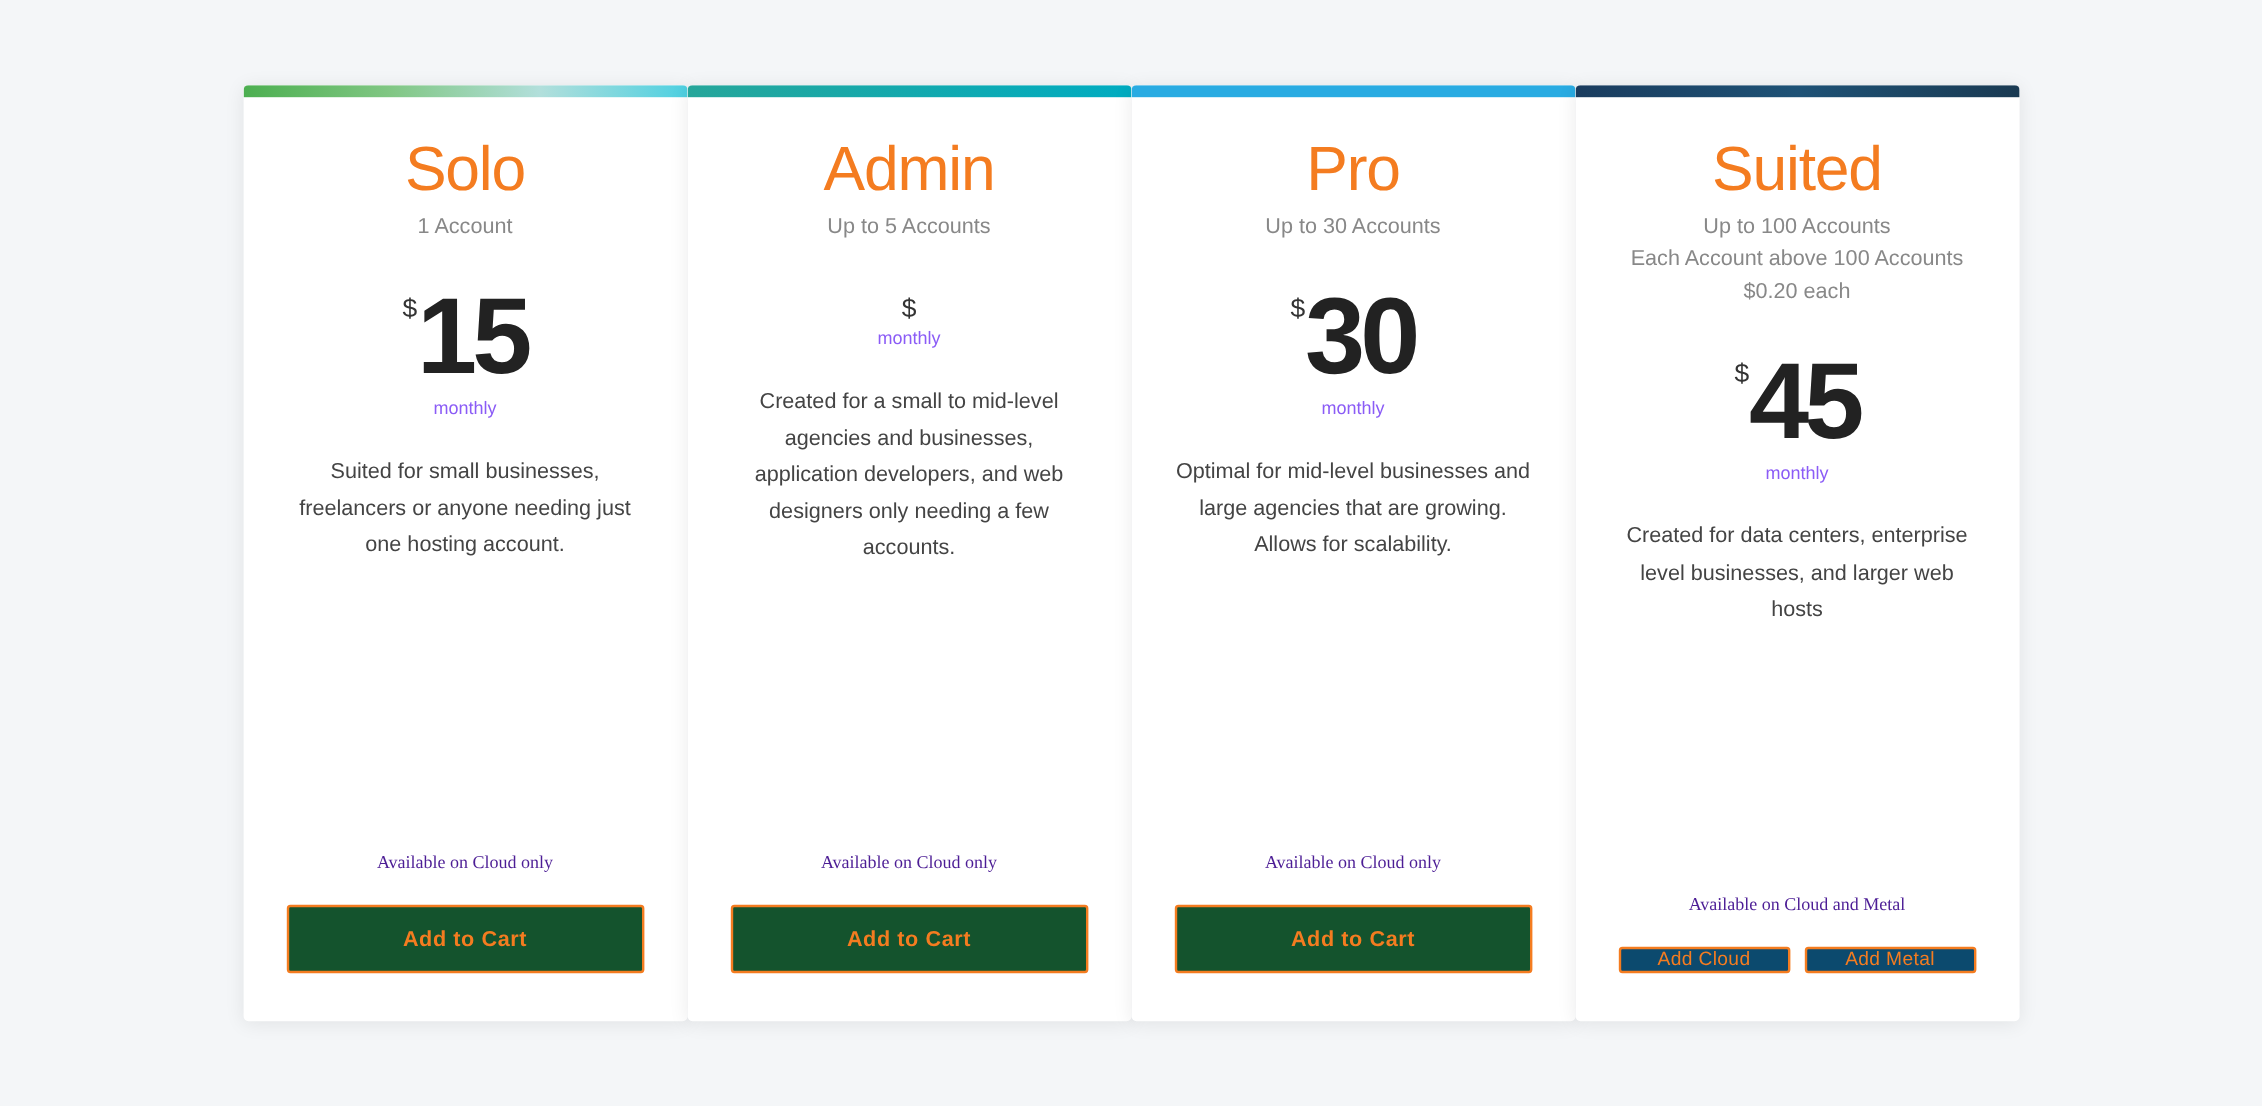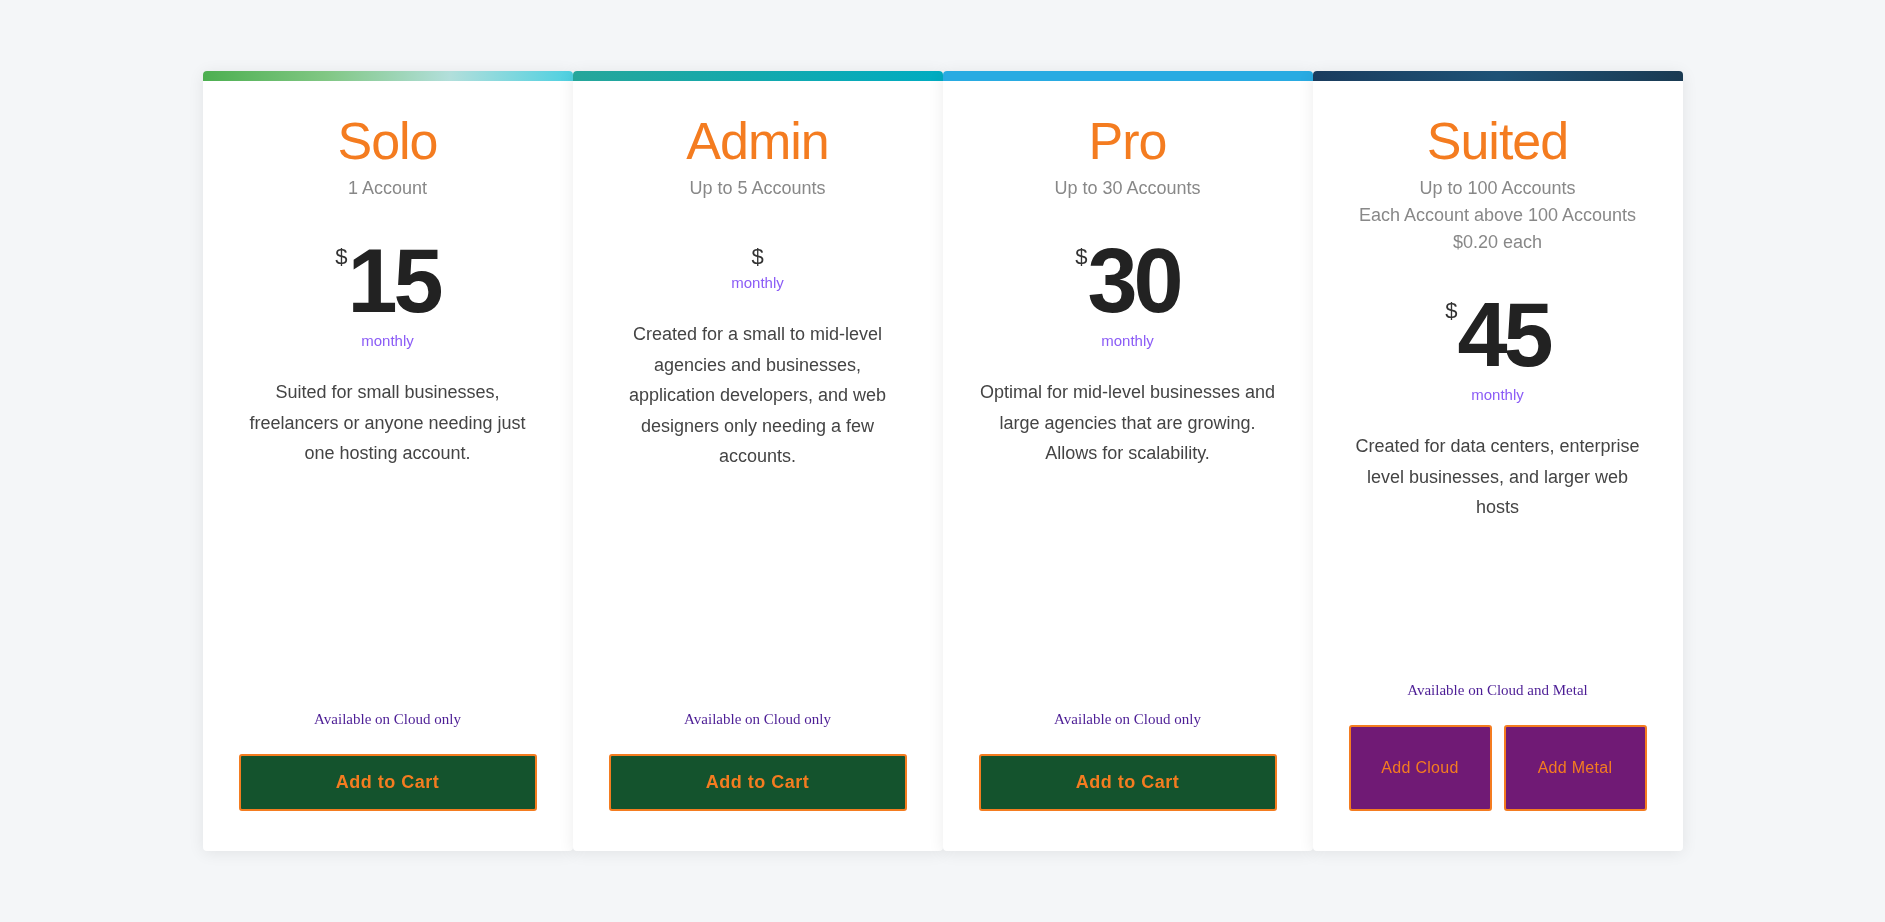--- a/index.html
+++ b/index.html
@@ -113,26 +113,26 @@
       letter-spacing: 0.5px;
       transition: background 0.2s, color 0.2s;
     }
     .btn-row {
       display: flex;
       gap: 12px;
       width: 100%;
     }
     .btn-add-cloud, .btn-add-metal {
       border: 2px solid #f47c20;
-      background: #701a75;
+      background: #0c4a6e;
       color: #f47c20;
       font-size: 16px;
       font-weight: 400;
       border-radius: 3px;
-      padding: 32px 0;
+      padding: 0 0;
       flex: 1;
       cursor: pointer;
       letter-spacing: 0.3px;
       transition: background 0.2s, color 0.2s;
     }
     .solo-bar { background: linear-gradient(to right, #4caf50, #81c784, #b2dfdb, #4dd0e1); }
     .admin-bar { background: linear-gradient(to right, #26a69a, #00acc1); }
     .pro-bar { background: #29abe2; }
     .premier-bar { background: linear-gradient(to right, #1a3c5e, #1e5276, #1a3a52); }
   </style>

